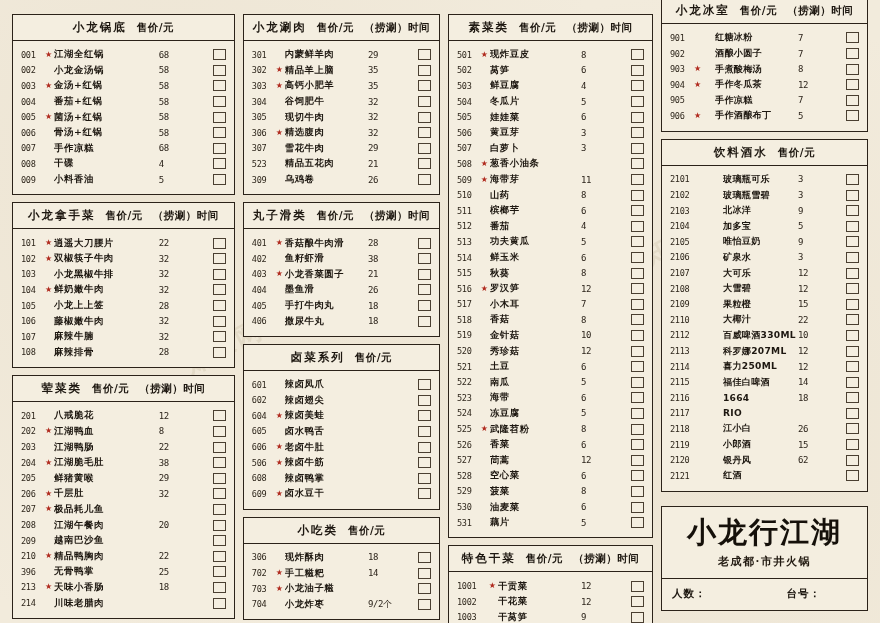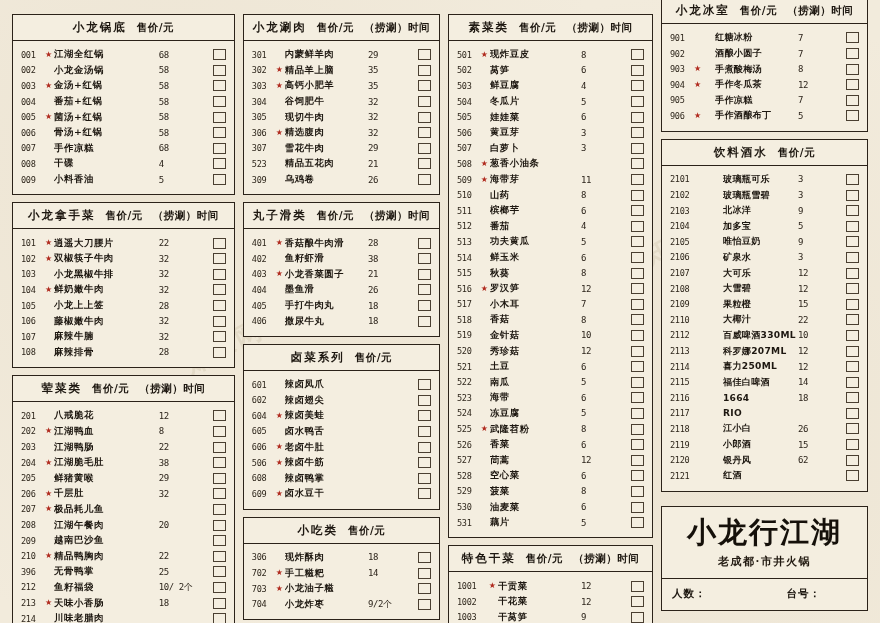--- a/index.html
+++ b/index.html
@@ -412,27 +412,20 @@
             <span class="chk"></span>
           </div>
           <div class="row">
             <span class="code">396</span>
             <span class="star off">★</span>
             <span class="name">无骨鸭掌</span>
             <span class="price">25</span>
             <span class="chk"></span>
           </div>
           <div class="row">
-            <span class="code">212</span>
-            <span class="star off">★</span>
-            <span class="name">鱼籽福袋</span>
-            <span class="price">10/ 2个</span>
-            <span class="chk"></span>
-          </div>
-          <div class="row">
             <span class="code">213</span>
             <span class="star">★</span>
             <span class="name">天味小香肠</span>
             <span class="price">18</span>
             <span class="chk"></span>
           </div>
           <div class="row">
             <span class="code">214</span>
             <span class="star off">★</span>
             <span class="name">川味老腊肉</span>

